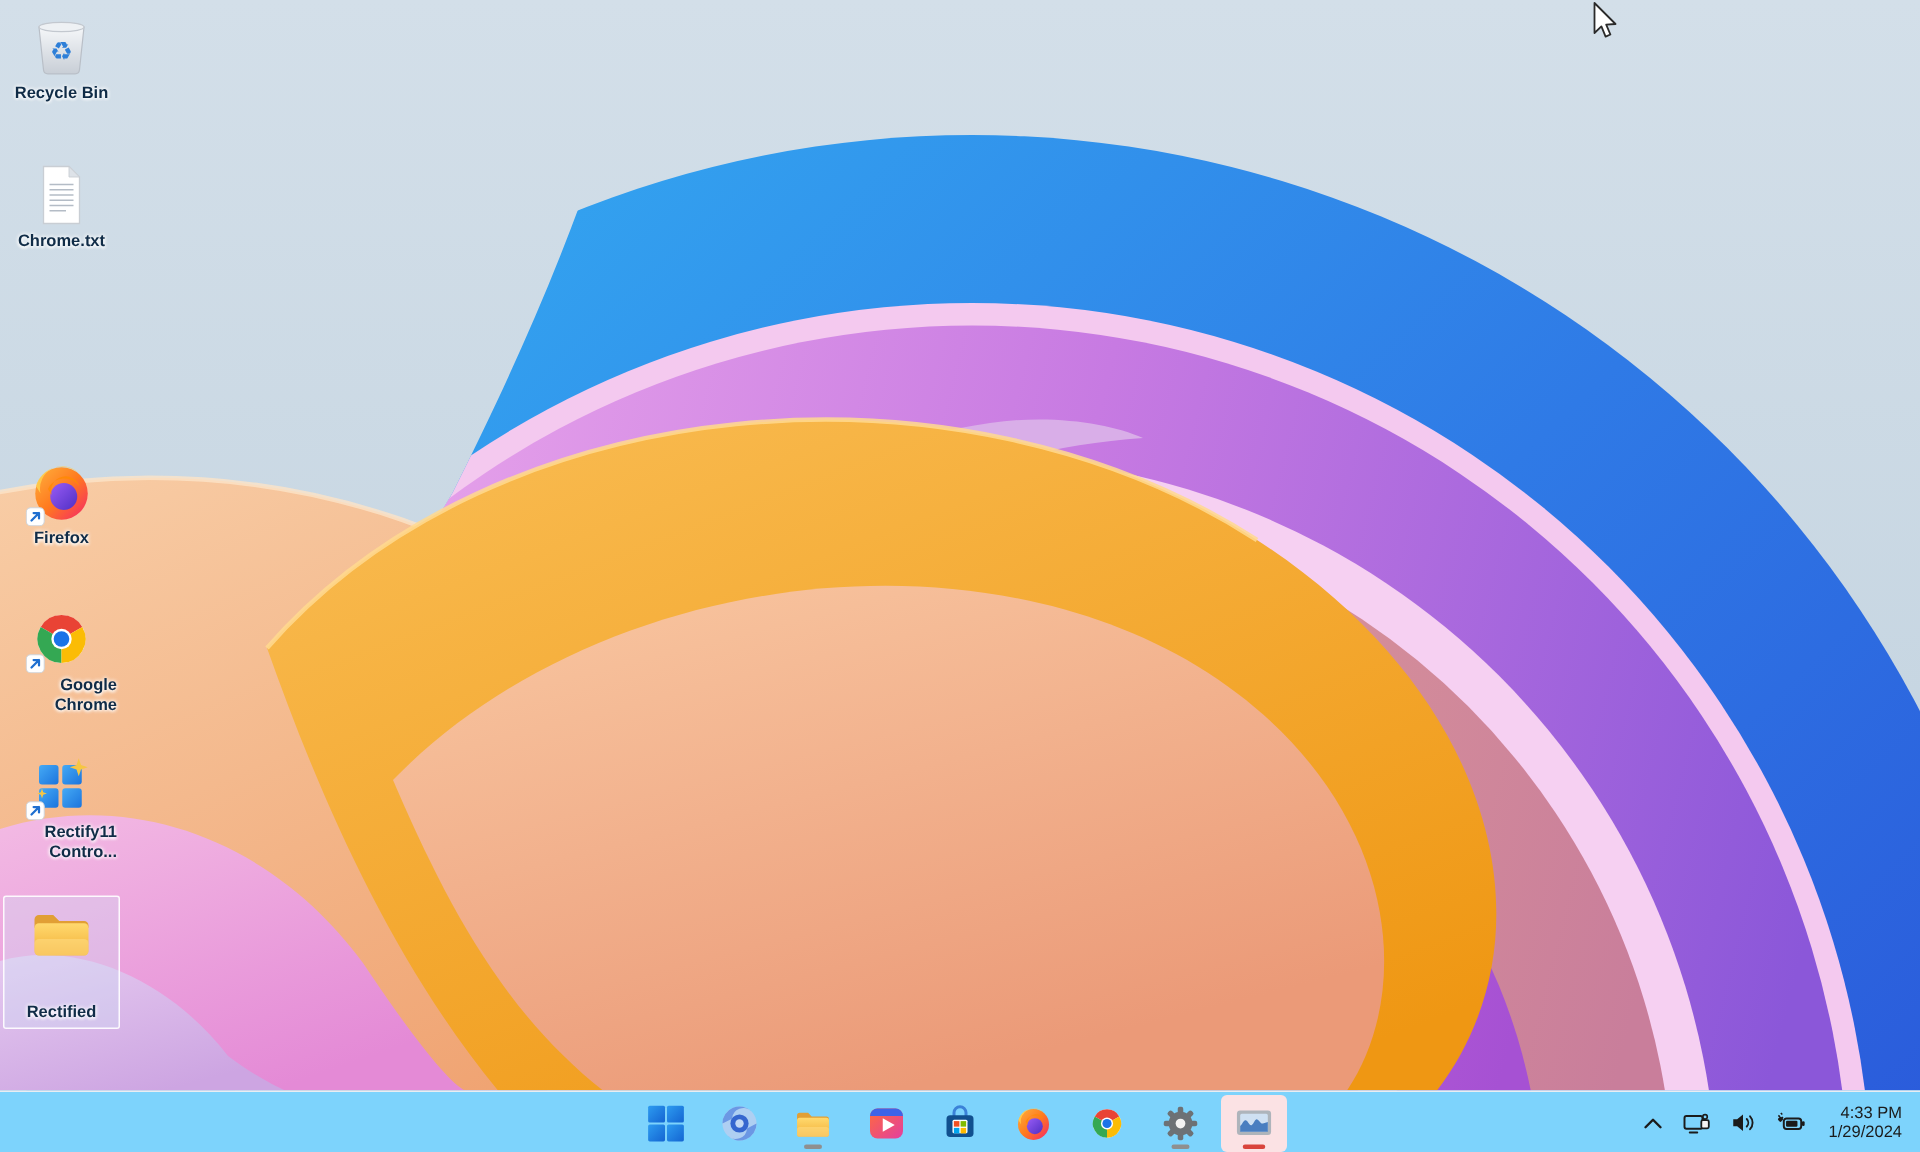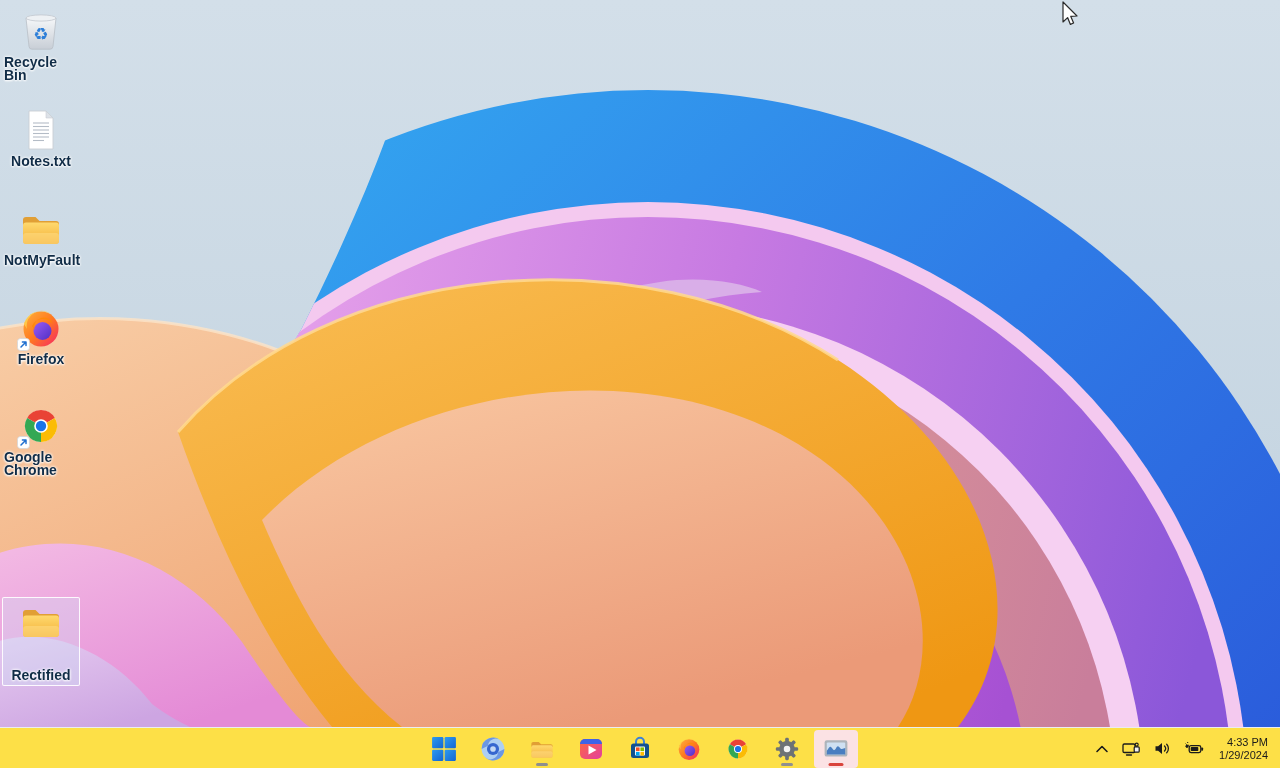--- a/index.html
+++ b/index.html
@@ -10,26 +10,26 @@
   .wallpaper{position:absolute;inset:0;width:1280px;height:727px;}
 
   
   .desktop-icons{position:absolute;left:0;top:0;width:120px;height:727px;}
   .dcell{position:absolute;left:2px;width:76px;display:flex;flex-direction:column;
     align-items:center;padding:2px 0 3px;border:1px solid transparent;border-radius:2px;cursor:default;}
   .dcell.selected{background:rgba(205,225,245,.34);border:1px solid rgba(255,255,255,.9);gap:22px;}
   .icnbox{position:relative;width:44px;height:44px;flex:0 0 44px;}
   .icnbox svg{display:block;}
   .sc-badge{position:absolute;left:-2px;bottom:-1px;width:13px;height:13px;}
-  .dlabel{margin-top:3px;max-width:74px;font-size:14px;line-height:13px;text-align:left;
+  .dlabel{margin-top:3px;max-width:74px;font-size:11px;line-height:13px;text-align:right;
     color:#102c47;font-weight:600;
     text-shadow:0 0 3px rgba(255,255,255,.95),0 0 3px rgba(255,255,255,.9),0 1px 2px rgba(255,255,255,.85);}
 
   
-  .taskbar{position:absolute;left:0;top:727px;width:1280px;height:41px;background:#fde047;
+  .taskbar{position:absolute;left:0;top:727px;width:1280px;height:41px;background:#7dd3fc;
     border-top:1px solid #e9edf2;box-sizing:border-box;}
   .tb-center{position:absolute;left:50%;top:0;height:41px;transform:translateX(-50%);
     display:flex;align-items:center;gap:5px;}
   .tb-btn{position:relative;width:44px;height:38px;margin-top:1px;border:none;background:transparent;
     display:flex;align-items:center;justify-content:center;border-radius:4px;padding:0;cursor:pointer;}
   .tb-btn.active{background:#fbe2e4;}
   .pill{position:absolute;bottom:2px;left:50%;transform:translateX(-50%);
     width:12px;height:3px;border-radius:2px;background:#8f8f8f;}
   .tb-btn.active .pill{width:15px;background:#d9443c;}
   .i26{width:26px;height:26px;}
@@ -283,31 +283,23 @@
       </div>
       <div class="dlabel">Recycle Bin</div>
     </div>
 
     <div class="dcell" style="top:105px">
       <div class="icnbox">
         <svg width="44" height="44">
             <use href="#sym-textdoc"></use>
           </svg>
       </div>
-      <div class="dlabel">Notes.txt</div>
-    </div>
-
-    <div class="dcell" style="top:204px">
-      <div class="icnbox">
-        <svg width="44" height="44">
-            <use href="#sym-folder"></use>
-          </svg>
-      </div>
-      <div class="dlabel">NotMyFault</div>
-    </div>
+      <div class="dlabel">Chrome.txt</div>
+    </div>
+
 
     <div class="dcell" style="top:401px">
       <div class="icnbox">
         <svg width="44" height="44">
             <use href="#sym-chrome"></use>
           </svg>
         <svg class="sc-badge">
             <use href="#sym-shortcut"></use>
           </svg>
       </div>
@@ -319,20 +311,31 @@
         <svg width="44" height="44">
             <use href="#sym-firefox"></use>
           </svg>
         <svg class="sc-badge">
             <use href="#sym-shortcut"></use>
           </svg>
       </div>
       <div class="dlabel">Firefox</div>
     </div>
 
+    <div class="dcell" style="top:499px">
+      <div class="icnbox">
+        <svg width="44" height="44">
+            <use href="#sym-winsparkle"></use>
+          </svg>
+        <svg class="sc-badge">
+            <use href="#sym-shortcut"></use>
+          </svg>
+      </div>
+      <div class="dlabel">Rectify11 Contro...</div>
+    </div>
 
     <div class="dcell selected" style="top:597px">
       <div class="icnbox">
         <svg width="44" height="44">
             <use href="#sym-folder"></use>
           </svg>
       </div>
       <div class="dlabel">Rectified</div>
     </div>
   </div>

